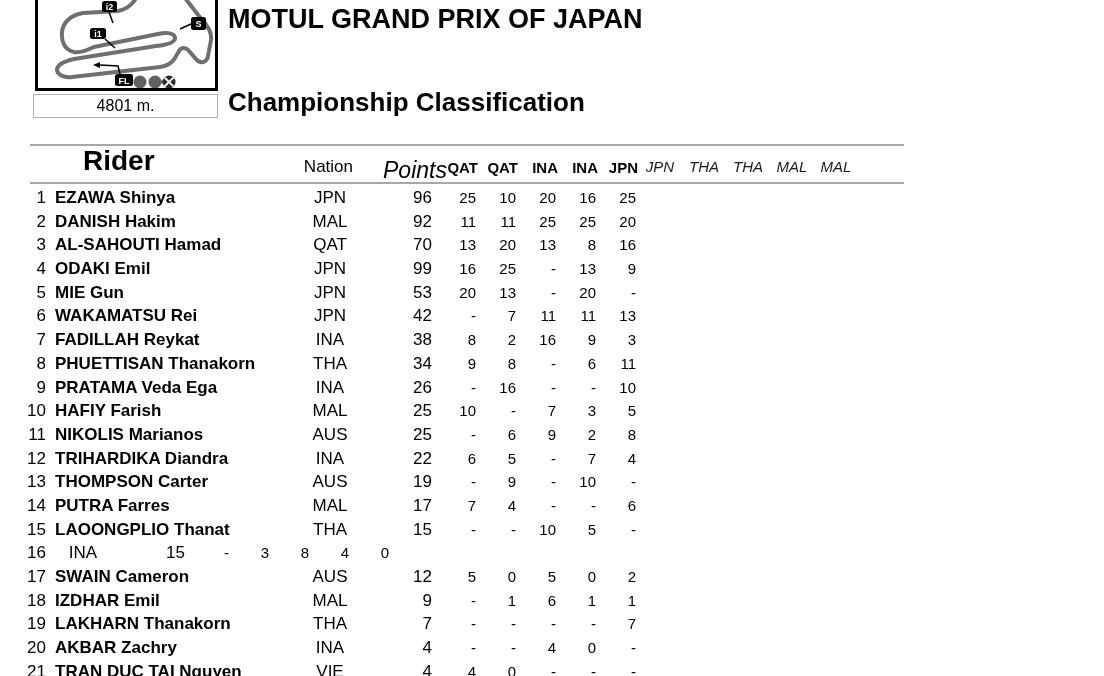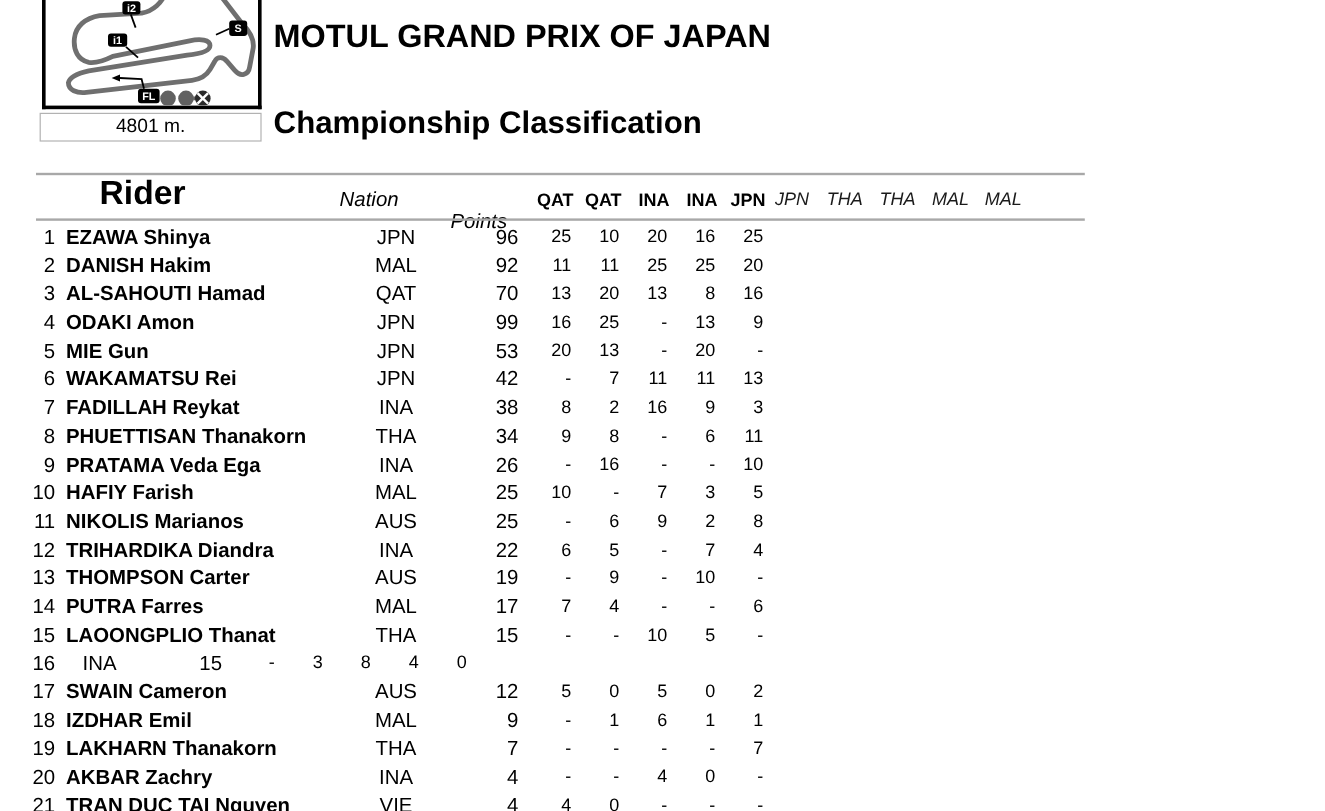--- a/index.html
+++ b/index.html
@@ -6,32 +6,32 @@
   .page{position:relative;width:904px;height:676px;background:#ffffff;overflow:hidden;
         font-family:"Liberation Sans","DejaVu Sans",sans-serif;color:#000;}
 
   
   .map-box{position:absolute;left:35px;top:0;width:183px;height:91px;
            border:3px solid #000;border-top:none;box-sizing:border-box;overflow:hidden;background:#fff;}
   .length-box{position:absolute;left:33px;top:94px;width:185px;height:24px;border:1px solid #b2b2b2;
               box-sizing:border-box;text-align:center;font-size:16px;line-height:21px;background:#fff;}
 
   
-  .title{position:absolute;left:228px;top:15px;font-size:27px;font-weight:bold;white-space:nowrap;}
+  .title{position:absolute;left:228px;top:4px;font-size:27px;font-weight:bold;white-space:nowrap;}
   .subtitle{position:absolute;left:228px;top:87px;font-size:26px;font-weight:bold;white-space:nowrap;}
   .page-num{position:absolute;left:1035px;top:80px;width:60px;height:47px;border:5px solid #000;
             box-sizing:border-box;text-align:center;font-size:32px;font-weight:bold;line-height:37px;background:#fff;}
 
   .rule{position:absolute;left:30px;width:1074px;height:2px;background:#a8a8a8;}
   .rule-top{top:144px;}
   .rule-bottom{top:182px;}
 
   .h-rider{position:absolute;left:83px;top:145px;font-size:28px;font-weight:bold;}
-  .h-nation{position:absolute;left:283px;top:157px;width:70px;text-align:left;font-style:italic;font-size:17px;}
-  .h-points{position:absolute;left:364px;top:157px;width:70px;text-align:center;font-style:italic;font-size:17px;margin-top:18px;}
+  .h-nation{position:absolute;left:283px;top:157px;width:70px;text-align:right;font-size:17px;}
+  .h-points{position:absolute;left:380px;top:157px;width:70px;text-align:center;font-style:italic;font-size:23px;}
   .h-races{position:absolute;left:438px;top:159px;display:flex;}
   .h-races span{width:40px;text-align:right;font-weight:bold;font-size:15px;}
   .h-future{position:absolute;left:638px;top:158px;display:flex;}
   .h-future span{width:44px;text-align:center;font-style:italic;font-size:15px;color:#1a1a1a;}
 
   
   .rows{position:absolute;left:0;top:186px;width:1104px;}
   .trow{display:flex;height:23.7px;line-height:23.7px;font-size:17px;}
   .c-pos{width:46px;text-align:right;}
   .c-name{width:238px;padding-left:9px;font-weight:bold;white-space:pre;overflow:hidden;}
@@ -134,21 +134,21 @@
         <div class="c-nation">QAT</div>
         <div class="c-points">70</div>
         <div class="c-race first">13</div>
         <div class="c-race">20</div>
         <div class="c-race">13</div>
         <div class="c-race">8</div>
         <div class="c-race">16</div>
       </div>
       <div class="trow">
         <div class="c-pos">4</div>
-        <div class="c-name">ODAKI Amon</div>
+        <div class="c-name">ODAKI Emil</div>
         <div class="c-nation">JPN</div>
         <div class="c-points">99</div>
         <div class="c-race first">16</div>
         <div class="c-race">25</div>
         <div class="c-race">-</div>
         <div class="c-race">13</div>
         <div class="c-race">9</div>
       </div>
       <div class="trow">
         <div class="c-pos">5</div>

